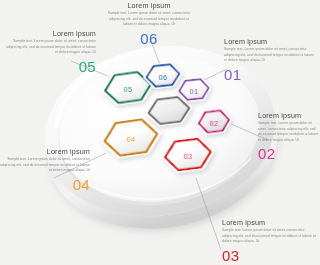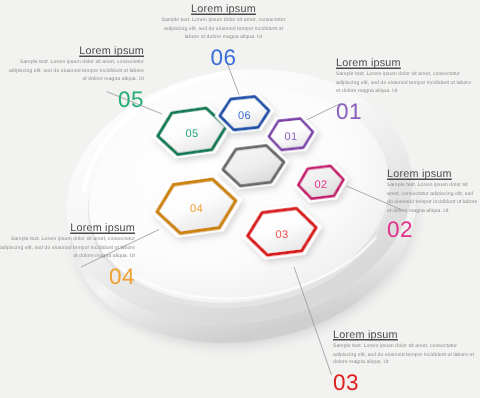--- a/index.html
+++ b/index.html
@@ -9,21 +9,21 @@
     font-family:"Liberation Sans","DejaVu Sans",sans-serif;
     position:relative;
   }
   #stage{position:absolute;inset:0;width:320px;height:265px;}
   #stage svg{position:absolute;left:0;top:0;}
 
   
   .callout{position:absolute;width:92px;}
   .callout .ttl{
     font-size:7.2px;color:#4a4a4a;letter-spacing:.15px;
-    margin:0 0 2px 0;font-weight:400;line-height:1;text-decoration:underline;
+    margin:0 0 2px 0;font-weight:400;line-height:1;
   }
   .callout .body{
     font-size:3.4px;line-height:1.62;color:#8b8b8b;margin:0;
     letter-spacing:.05px;
   }
   .callout .num{
     font-size:15px;line-height:1;margin-top:3px;font-weight:400;
     letter-spacing:.3px;
   }
   .ta-r{text-align:right;}

